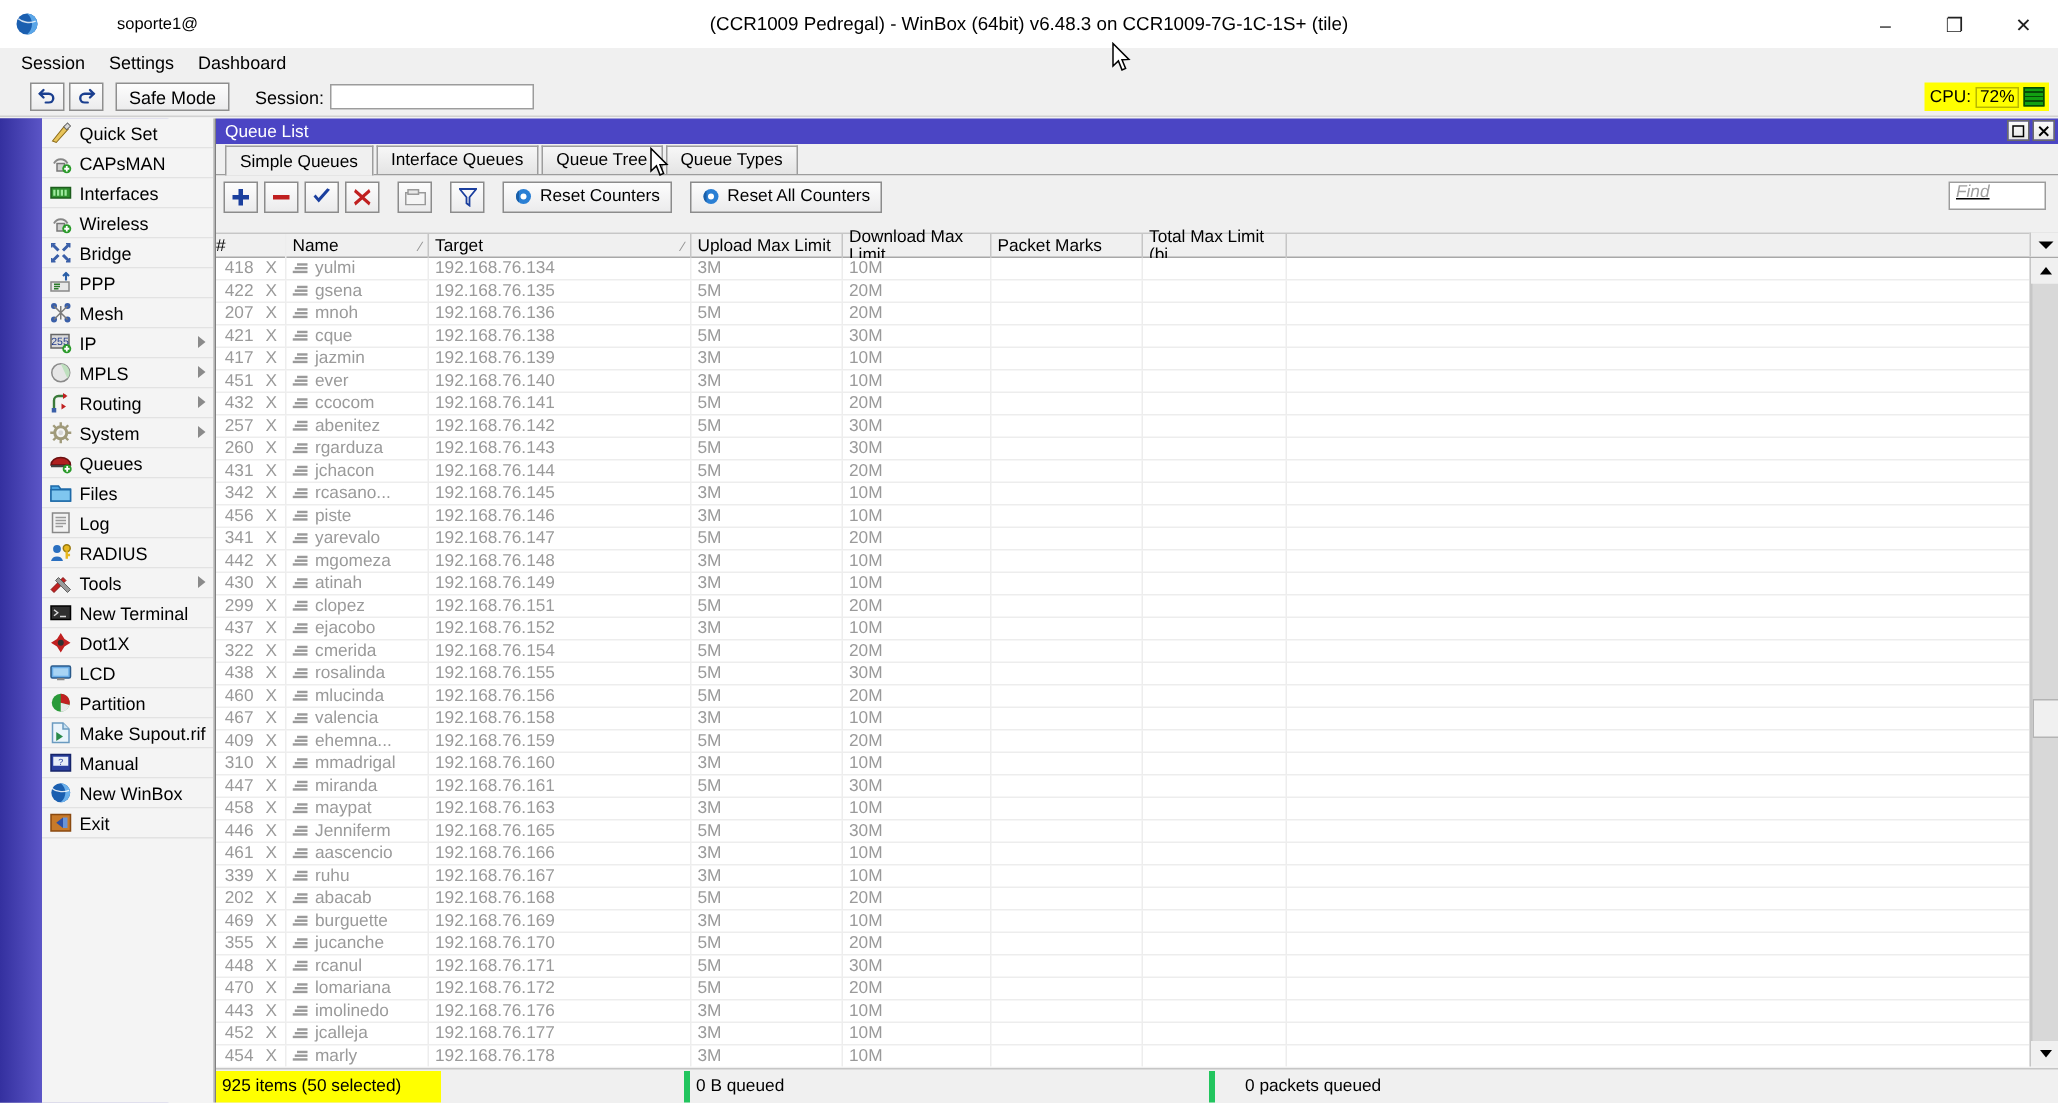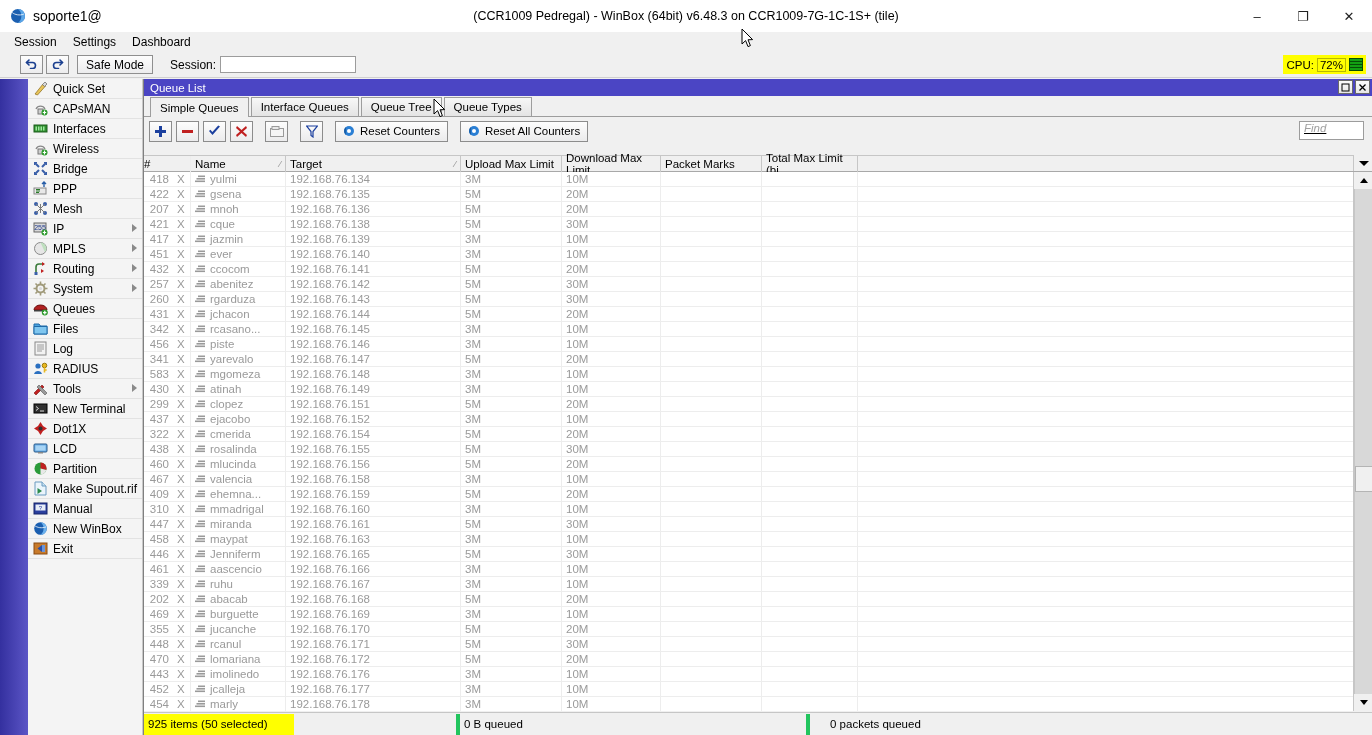--- a/index.html
+++ b/index.html
@@ -17,21 +17,21 @@
   
   #titlebar {
     position: absolute; left: 0; top: 0; width: 1372px; height: 32px;
     background: #ffffff;
     display: flex; align-items: center;
   }
   #tb-icon {
     width: 16px; height: 16px; margin-left: 10px; margin-right: 7px;
     flex: 0 0 auto;
   }
-  #tb-user { font-size: 14px; color: #000; }
+  #tb-user { font-size: 11px; color: #000; margin-left: 45px; }
   #tb-title {
     position: absolute; left: 0; right: 0; text-align: center;
     font-size: 12.5px; color: #000; pointer-events: none;
   }
   .wincontrols { position: absolute; right: 0; top: 0; height: 32px; display: flex; }
   .wc {
     width: 46px; height: 32px; display: flex; align-items: center; justify-content: center;
     font-size: 13px; color: #222;
   }
 
@@ -833,21 +833,21 @@
             <span>yarevalo</span>
           </div>
           <div class="cell c-target">192.168.76.147</div>
           <div class="cell c-up">5M</div>
           <div class="cell c-down">20M</div>
           <div class="cell c-pm"></div>
           <div class="cell c-total"></div>
           <div class="cell c-rest"></div>
         </div>
         <div class="row">
-          <div class="cell c-num">583</div>
+          <div class="cell c-num">442</div>
           <div class="cell c-flag">X</div>
           <div class="cell c-name">
             <svg class="qicon" viewBox="0 0 11 9">
               <rect x="3" y="0.5" width="7" height="1.6" fill="#9a9a9a"></rect>
               <rect x="1.5" y="3" width="8.5" height="1.6" fill="#9a9a9a"></rect>
               <rect x="0" y="5.5" width="10" height="1.6" fill="#9a9a9a"></rect>
             </svg>
             <span>mgomeza</span>
           </div>
           <div class="cell c-target">192.168.76.148</div>

